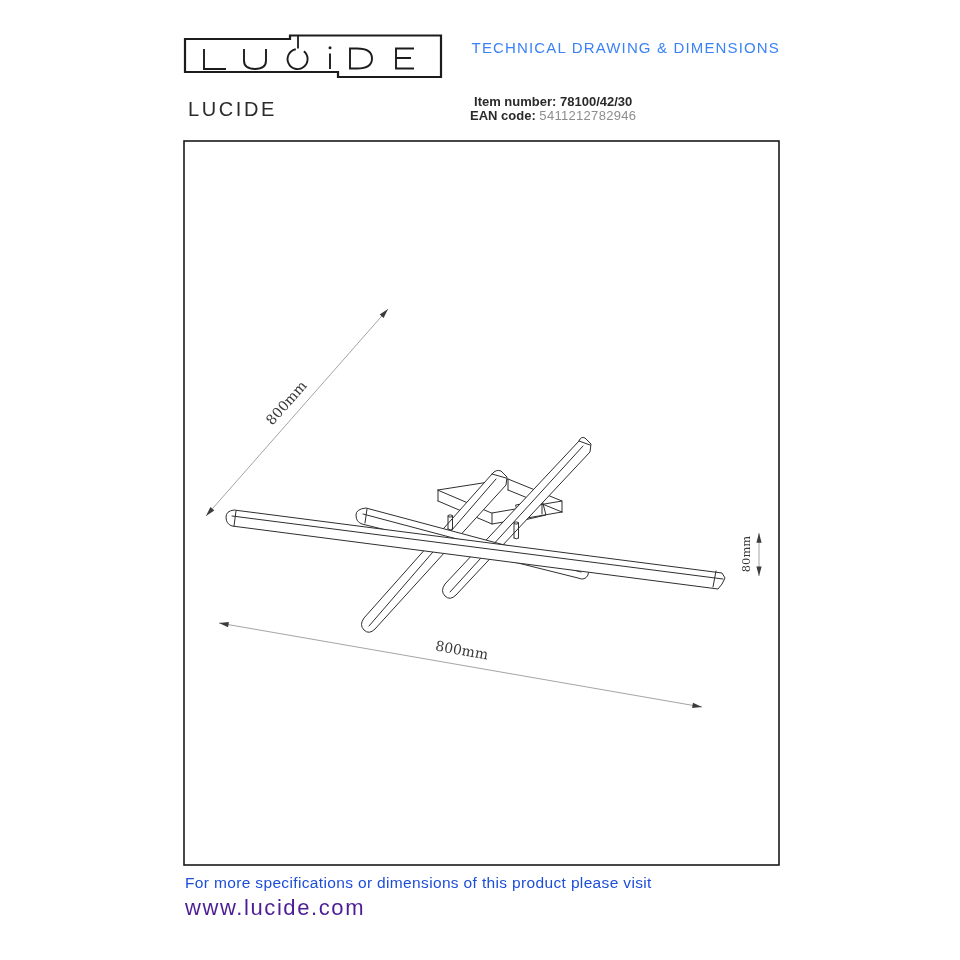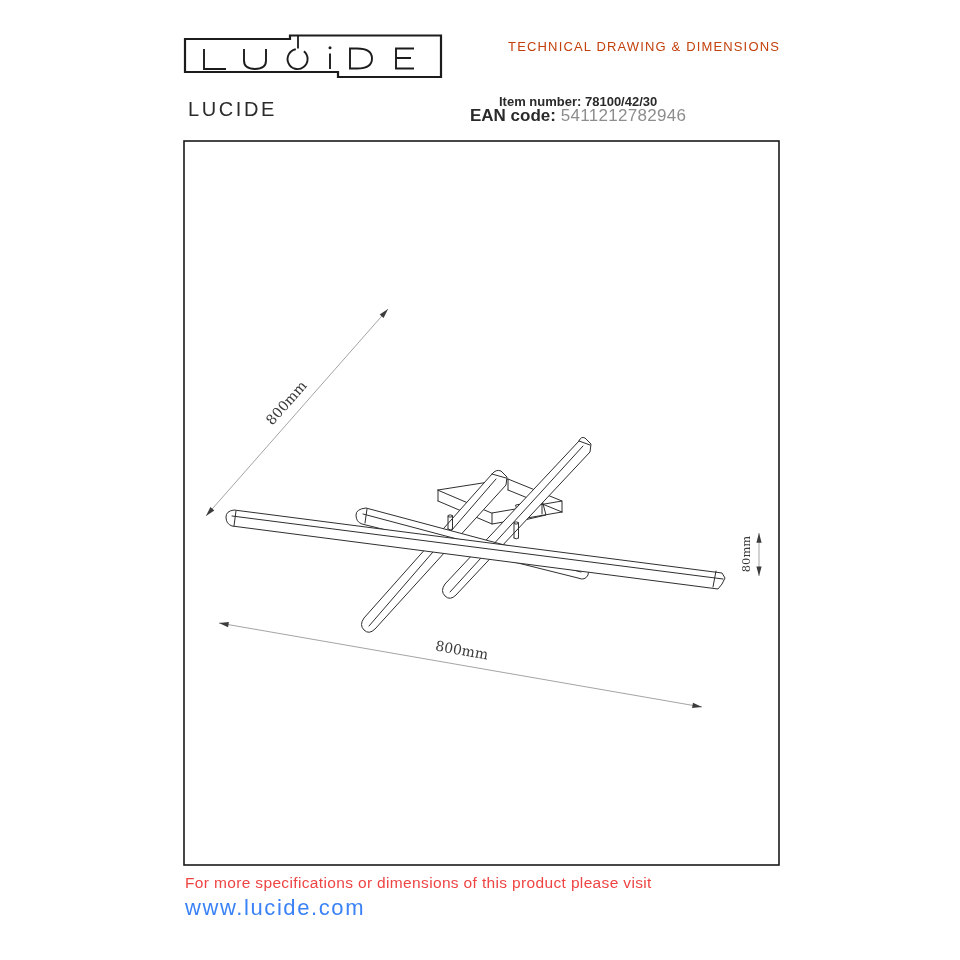--- a/index.html
+++ b/index.html
@@ -9,41 +9,41 @@
     background:#ffffff;
     font-family:"Liberation Sans", sans-serif;
     overflow:hidden;
   }
   .abs{position:absolute;}
   .sr-only{position:absolute;width:1px;height:1px;overflow:hidden;clip:rect(0 0 0 0);white-space:nowrap;}
 
   #logo-svg{left:183px;top:28px;width:262px;height:56px;}
   #doc-title{
     right:180px;top:39px;
-    font-size:13px;letter-spacing:1.15px;color:#c2410c;font-weight:400;
+    font-size:15px;letter-spacing:1.15px;color:#3b82f6;font-weight:400;
     white-space:nowrap;
   }
   #product-name{
     left:188px;top:98px;
     font-size:20px;letter-spacing:2.6px;color:#2b2b2b;font-weight:500;
     white-space:nowrap;
   }
   #meta{
     left:470px;top:95px;
     font-size:13px;color:#2a2a2a;line-height:14px;white-space:nowrap;
   }
   #meta .row{font-weight:600;text-align:center;}
-  #meta .row.ean{font-size:17px;}
+  #meta .row.ean{font-size:13px;}
   #meta .ean-value{color:#8d8d8d;font-weight:400;letter-spacing:0.3px;}
   #drawing-svg{left:183px;top:140px;width:597px;height:727px;}
   #footer{
     left:185px;top:874px;white-space:nowrap;
   }
-  #footer .line1{font-size:15.5px;letter-spacing:0.35px;color:#ef4444;}
-  #footer .line2{margin-top:3px;font-size:22px;letter-spacing:1.6px;color:#3b82f6;}
+  #footer .line1{font-size:15.5px;letter-spacing:0.35px;color:#1d4ed8;}
+  #footer .line2{margin-top:3px;font-size:22px;letter-spacing:1.6px;color:#4c1d95;}
 
   
   .ink-stroke{stroke:#1c1c1c;fill:none;}
   .fix{stroke:#2f2f2f;stroke-width:1;fill:none;stroke-linecap:round;stroke-linejoin:round;}
   .fix-solid{stroke:#2f2f2f;stroke-width:1;fill:#ffffff;stroke-linejoin:round;}
   .dim-line{stroke:#9a9a9a;stroke-width:0.9;fill:none;}
   .dim-text{font-family:"DejaVu Serif", serif;fill:#3a3a3a;}
 </style>
 </head>
 <body>

